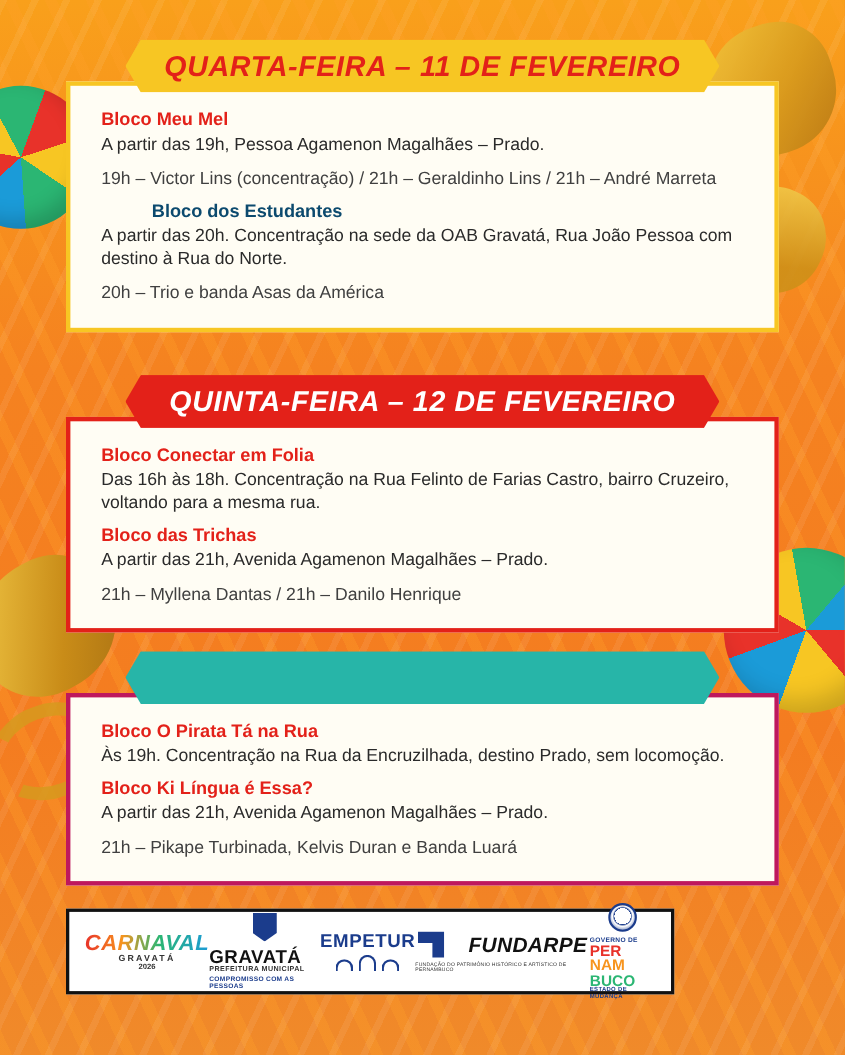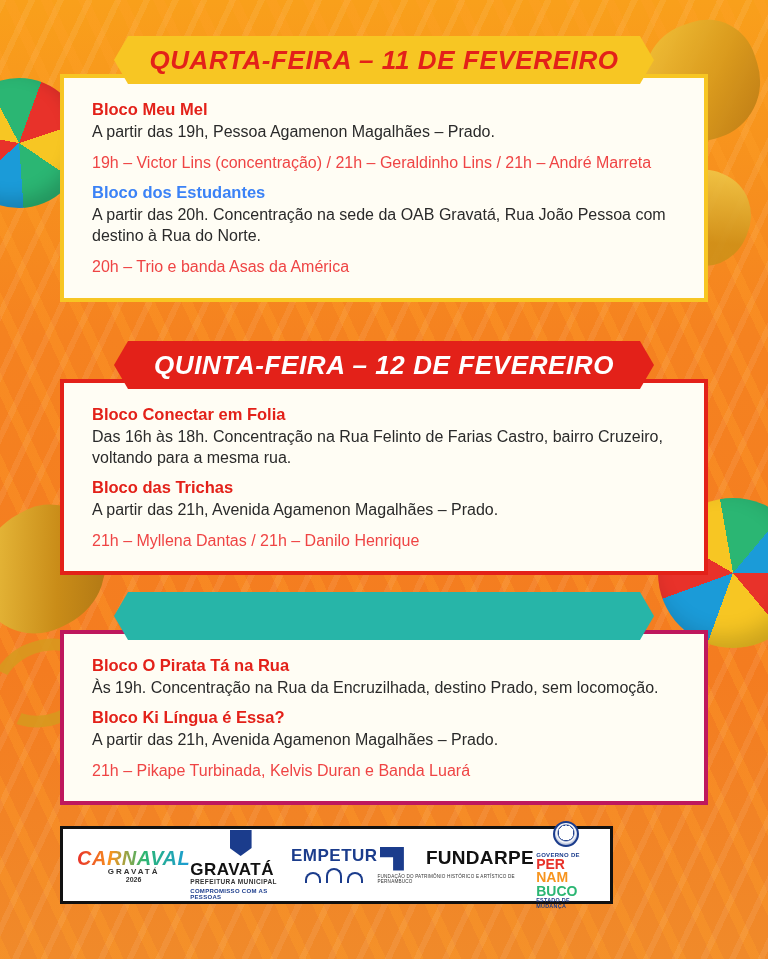--- a/index.html
+++ b/index.html
@@ -113,21 +113,21 @@
   }
   .bloco-title:first-child { margin-top: 0; }
   .bloco-desc {
     font-size: 16px;
     color: #2A2A2A;
     line-height: 1.32;
     margin-bottom: 2px;
   }
   .bloco-lineup {
     font-size: 16px;
-    color: #ef4444;
+    color: #404040;
     line-height: 1.32;
     margin-top: 10px;
   }
 
   
   .footer {
     position: absolute;
     left: 60px; top: 826px; width: 553px; height: 78px;
     background: #FFFFFF;
     border: 3px solid #111;
@@ -160,21 +160,21 @@
   .logo-empetur .arcs { width: 62px; height: 16px; margin: 2px auto 0; position: relative; }
   .logo-empetur .arcs i {
     position: absolute; bottom: 0; border: 2px solid #1B3C8C;
     border-bottom: none; border-radius: 40px 40px 0 0;
   }
   .logo-empetur .arcs i:nth-child(1) { left: 2px;  width: 16px; height: 11px; }
   .logo-empetur .arcs i:nth-child(2) { left: 23px; width: 16px; height: 15px; }
   .logo-empetur .arcs i:nth-child(3) { left: 44px; width: 16px; height: 11px; }
 
   .logo-fundarpe { display: flex; flex-direction: column; align-items: center; }
-  .logo-fundarpe .row { display: flex; align-items: flex-start; gap: 22px; }
+  .logo-fundarpe .row { display: flex; align-items: flex-end; gap: 22px; font-style: italic; }
   .logo-fundarpe .mark {
     width: 24px; height: 24px; background: #1B3C8C;
     clip-path: polygon(0 0, 100% 0, 100% 100%, 55% 100%, 55% 45%, 0 45%);
   }
   .logo-fundarpe .n { font-size: 19px; font-weight: bold; color: #111; letter-spacing: .3px; }
   .logo-fundarpe .s { font-size: 4.6px; color: #333; margin-top: 3px; letter-spacing: .2px; }
 
   .logo-gov { display: flex; align-items: center; gap: 5px; }
   .logo-gov .seal {
     width: 26px; height: 26px; border-radius: 50%;
@@ -202,21 +202,21 @@
 
   <div class="section" style="top:36px;">
     <div class="banner" style="width:540px;">
       <div class="ribbon" style="background:#F7C623;"></div>
       <span class="label" style="color:#E32119;">QUARTA-FEIRA – 11 DE FEVEREIRO</span>
     </div>
     <div class="card border-yellow">
       <div class="bloco-title" style="color:#E32119;">Bloco Meu Mel</div>
       <div class="bloco-desc">A partir das 19h, Pessoa Agamenon Magalhães – Prado.</div>
       <div class="bloco-lineup">19h – Victor Lins (concentração) / 21h – Geraldinho Lins / 21h – André Marreta</div>
-      <div class="bloco-title" style="color:#3b82f6;">Bloco dos Estudantes</div>
+      <div class="bloco-title" style="color:#0c4a6e;margin-left:46px;">Bloco dos Estudantes</div>
       <div class="bloco-desc">A partir das 20h. Concentração na sede da OAB Gravatá, Rua João Pessoa com destino à Rua do Norte.</div>
       <div class="bloco-lineup">20h – Trio e banda Asas da América</div>
     </div>
   </div>
 
   <div class="section" style="top:341px;">
     <div class="banner" style="width:540px;">
       <div class="ribbon" style="background:#E32119;"></div>
       <span class="label" style="color:#FFFFFF;">QUINTA-FEIRA – 12 DE FEVEREIRO</span>
     </div>

